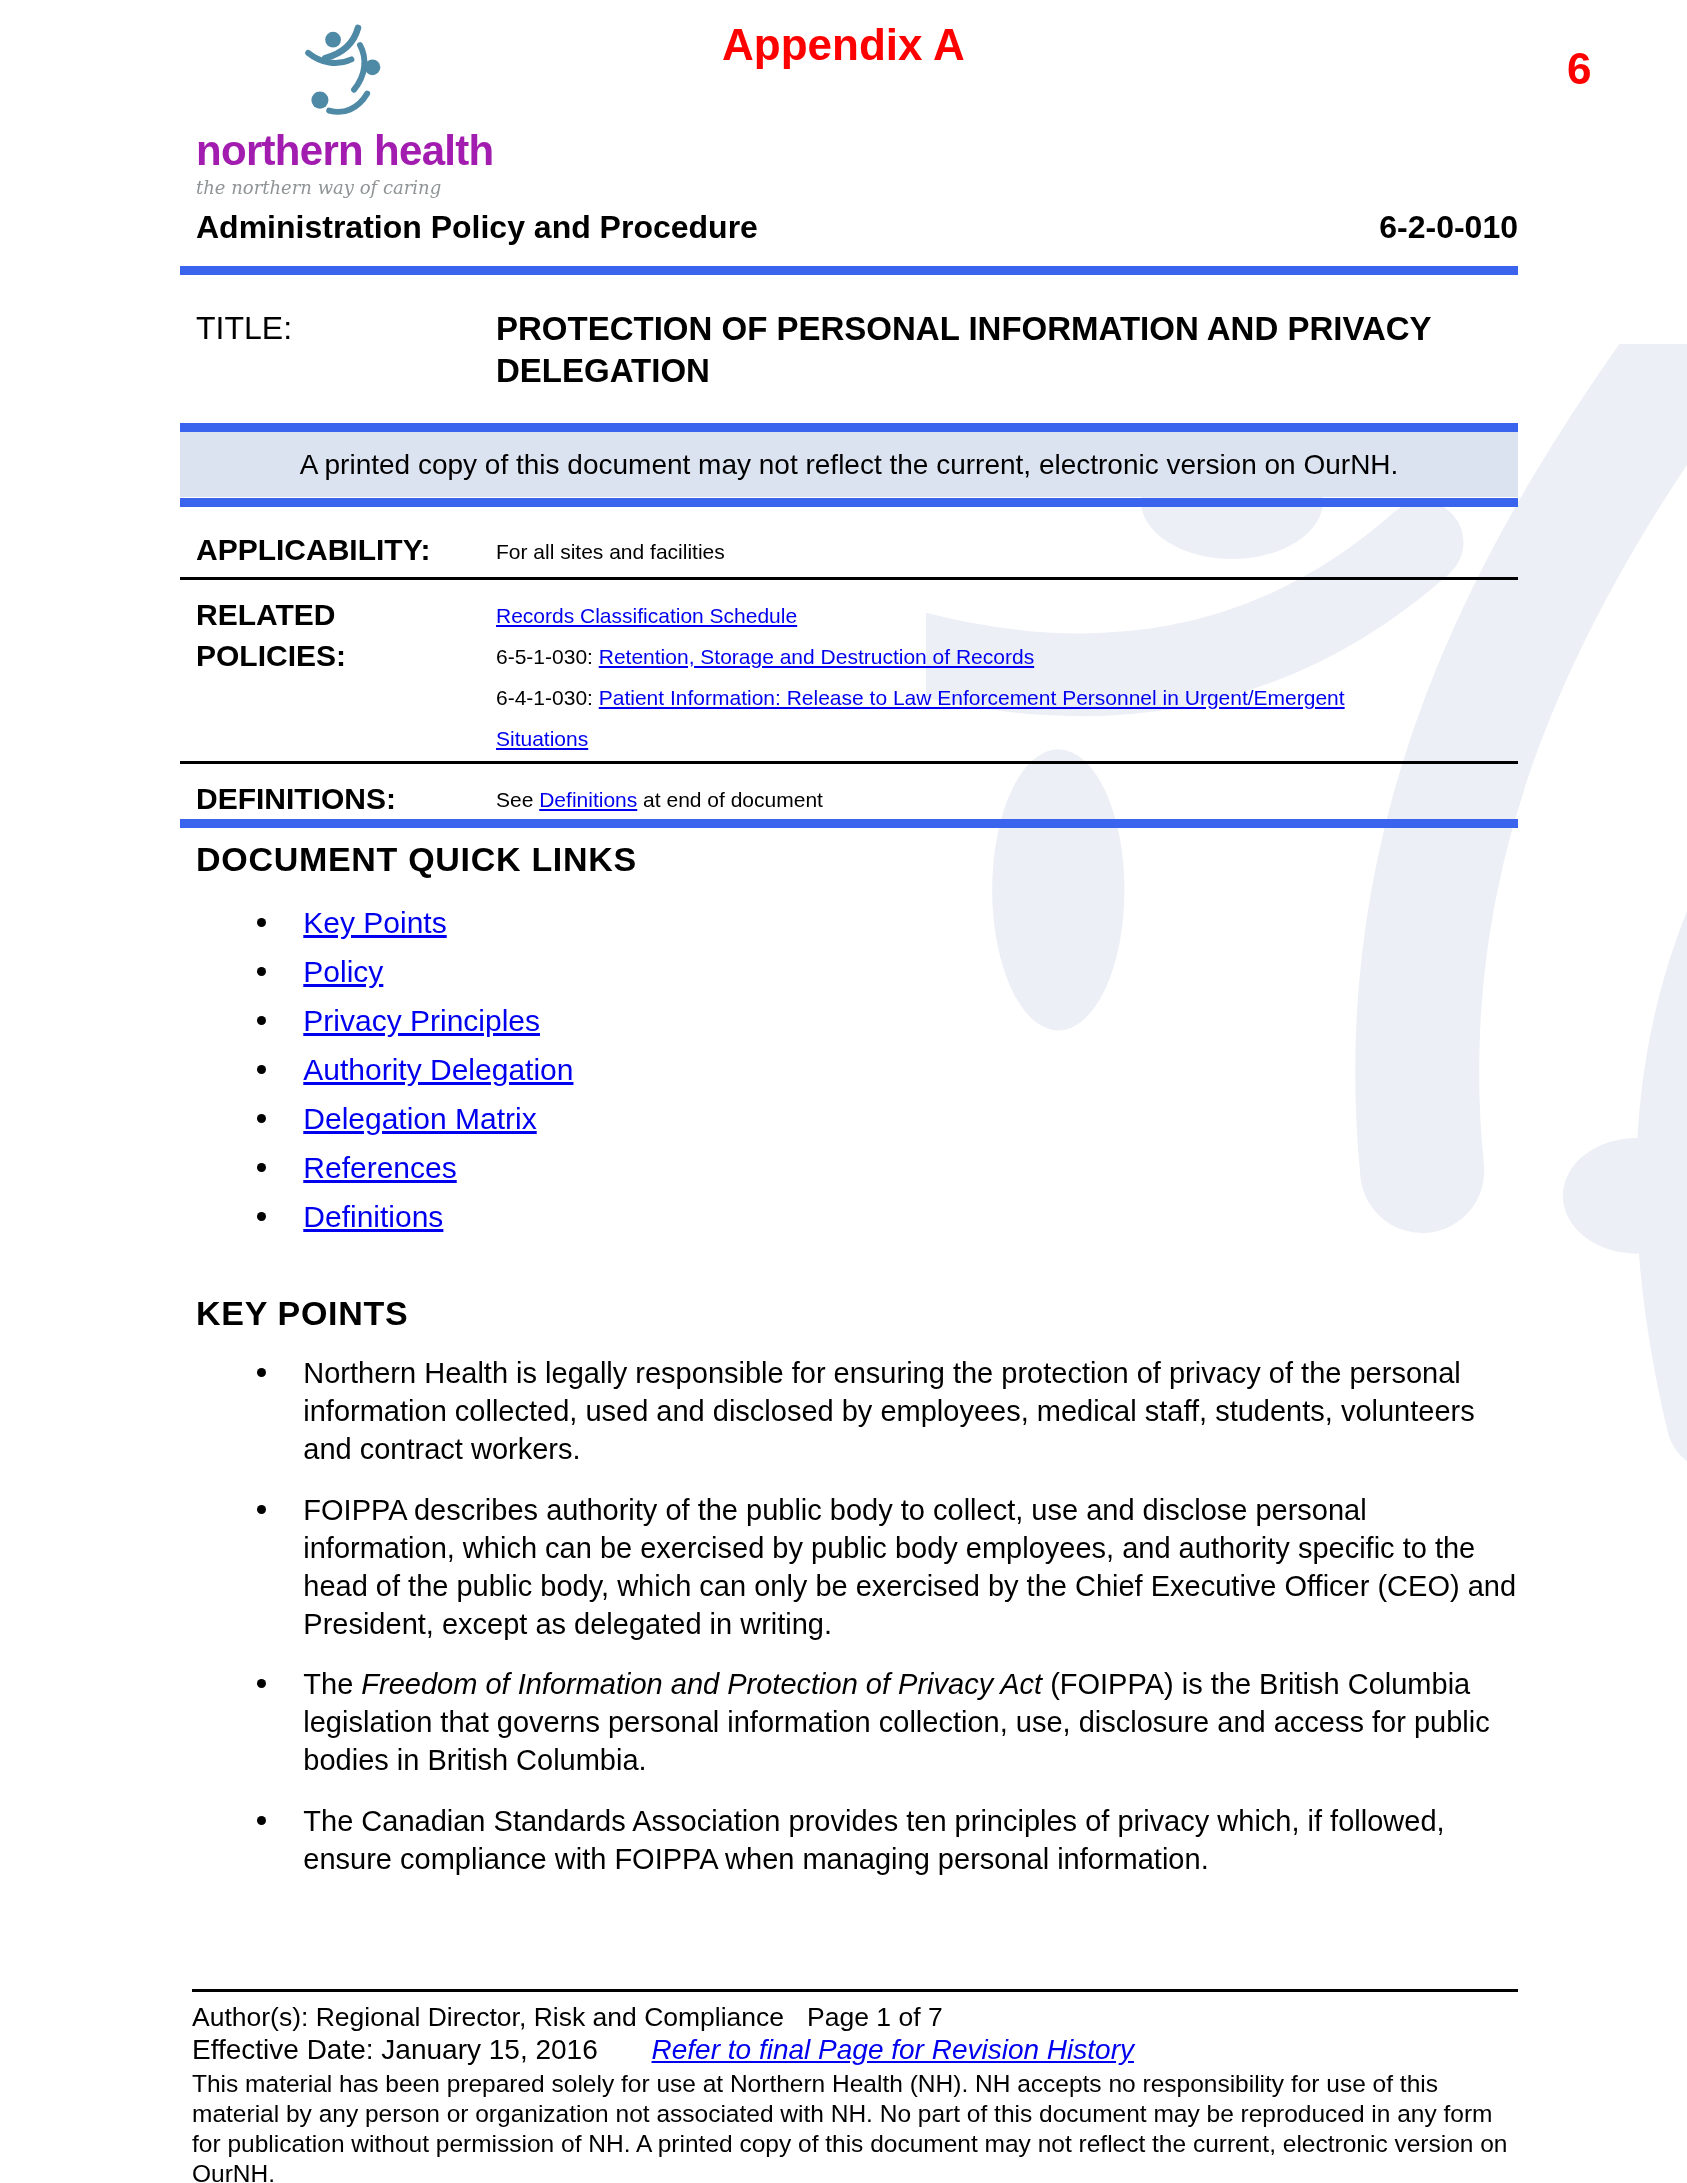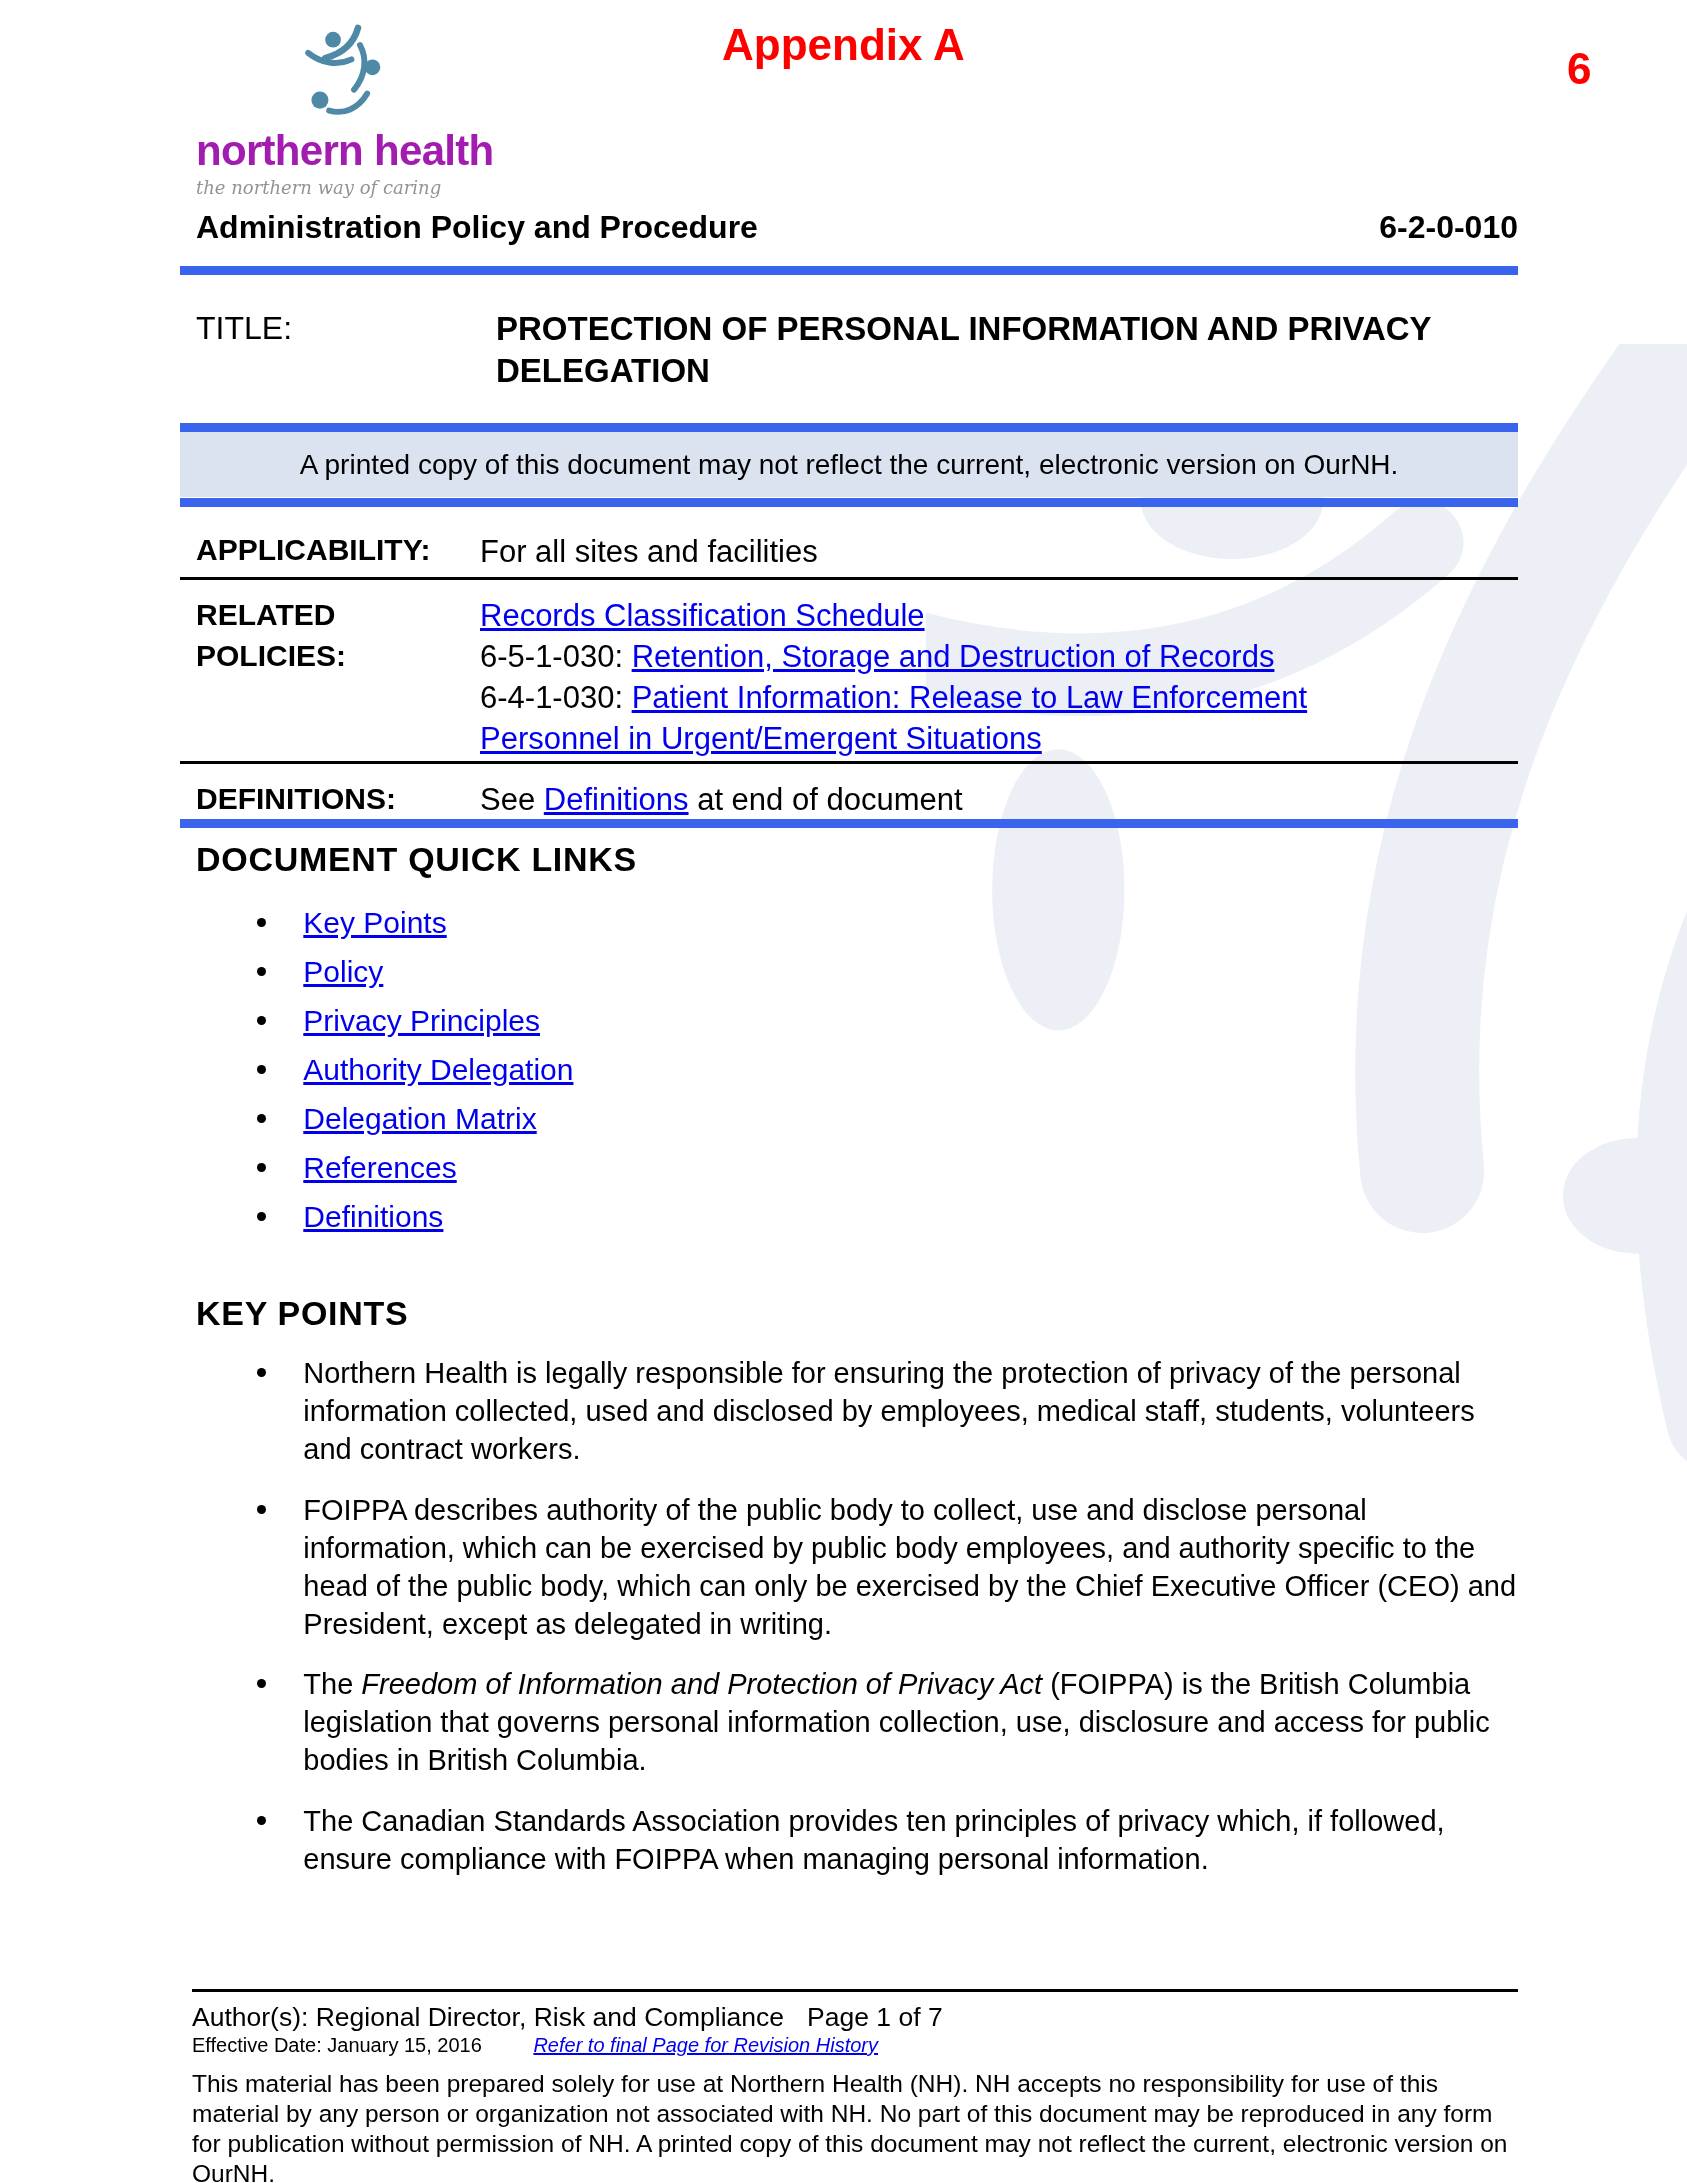--- a/index.html
+++ b/index.html
@@ -21,21 +21,21 @@
   #rule1{top:266px;}
   
   #title-label{top:310px;left:196px;font-size:32px;font-weight:normal;}
   #title-value{top:308px;left:496px;width:959px;font-size:33px;font-weight:bold;line-height:42px;}
   
   #notice-bar-top{top:423px;left:180px;width:1338px;height:8.6px;background:#3b64ee;}
   #notice-box{top:432px;left:180px;width:1338px;height:65px;background:#dbe2f0;display:flex;align-items:center;justify-content:center;font-size:28px;}
   #notice-bar-bottom{top:498px;left:180px;width:1338px;height:8.6px;background:#3b64ee;}
   
   .tbl-label{left:196px;font-size:30px;font-weight:bold;line-height:41px;}
-  .tbl-value{left:480px;font-size:31px;line-height:41px;}
+  .tbl-value{left:496px;font-size:21px;line-height:41px;}
   #applicability-label{top:529px;}
   #applicability-value{top:531px;}
   .hline{left:180px;width:1338px;height:2.6px;background:#000;}
   #hline1{top:577px;}
   #related-label{top:594px;width:198px;}
   #related-value{top:595px;width:913px;}
   #hline2{top:761px;}
   #definitions-label{top:778px;}
   #definitions-value{top:779px;}
   #rule2{top:819px;}
@@ -48,21 +48,21 @@
   #ql-list a{margin-left:37px;font-size:30px;line-height:37px;}
   
   #kp-heading{top:1294px;left:196px;font-size:34px;font-weight:bold;letter-spacing:0.7px;}
   #kp-list{top:1354px;left:257px;width:1264px;list-style:none;margin:0;padding:0;}
   #kp-list li{display:flex;align-items:flex-start;margin-bottom:22.5px;}
   #kp-list .kp-text{margin-left:37px;font-size:29px;line-height:38px;width:1217px;}
   .italic{font-style:italic;}
   
   #footer-line{top:1989px;left:192px;width:1326px;height:3.3px;background:#000;}
   #footer-row1{top:2002px;left:192px;width:1326px;display:flex;justify-content:flex-start;font-size:26.5px;gap:23px;}
-  #footer-row2{top:2034px;left:192px;width:1326px;font-size:20px;}
+  #footer-row2{top:2034px;left:192px;width:1326px;font-size:28px;}
   #revision-link{margin-left:46px;font-style:italic;}
   #disclaimer{top:2069px;left:192px;width:1318px;font-size:24.5px;line-height:30px;}
   .z1{z-index:1;}
 </style>
 </head>
 <body>
 
 <div id="watermark">
   <svg width="827" height="1257" viewBox="0 0 100 152" preserveAspectRatio="none">
     <g fill="none" stroke="#edeff6" stroke-linecap="round">

